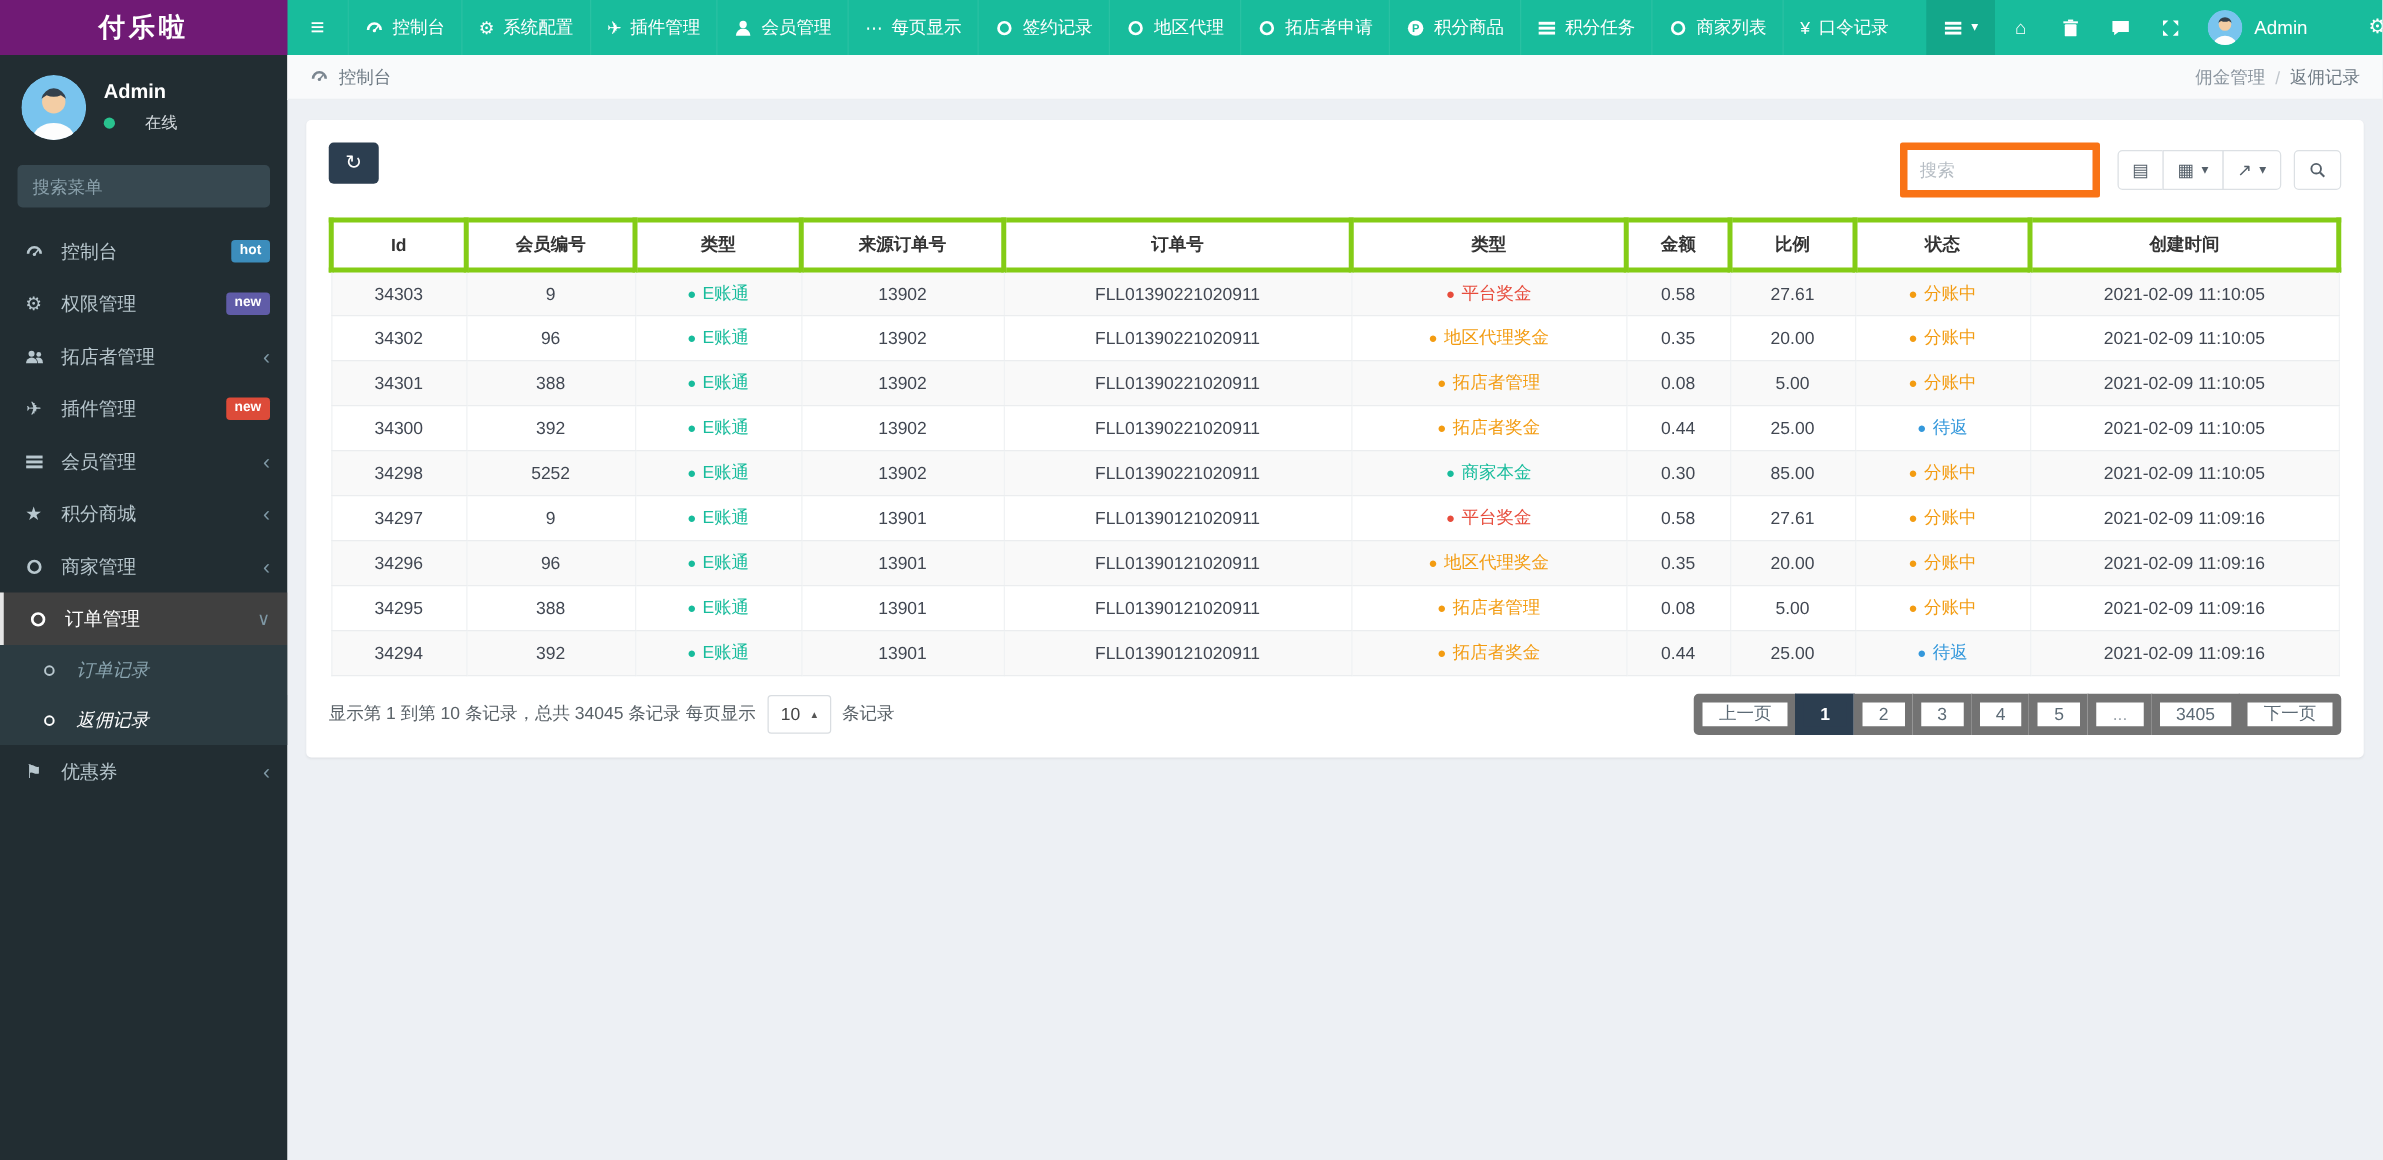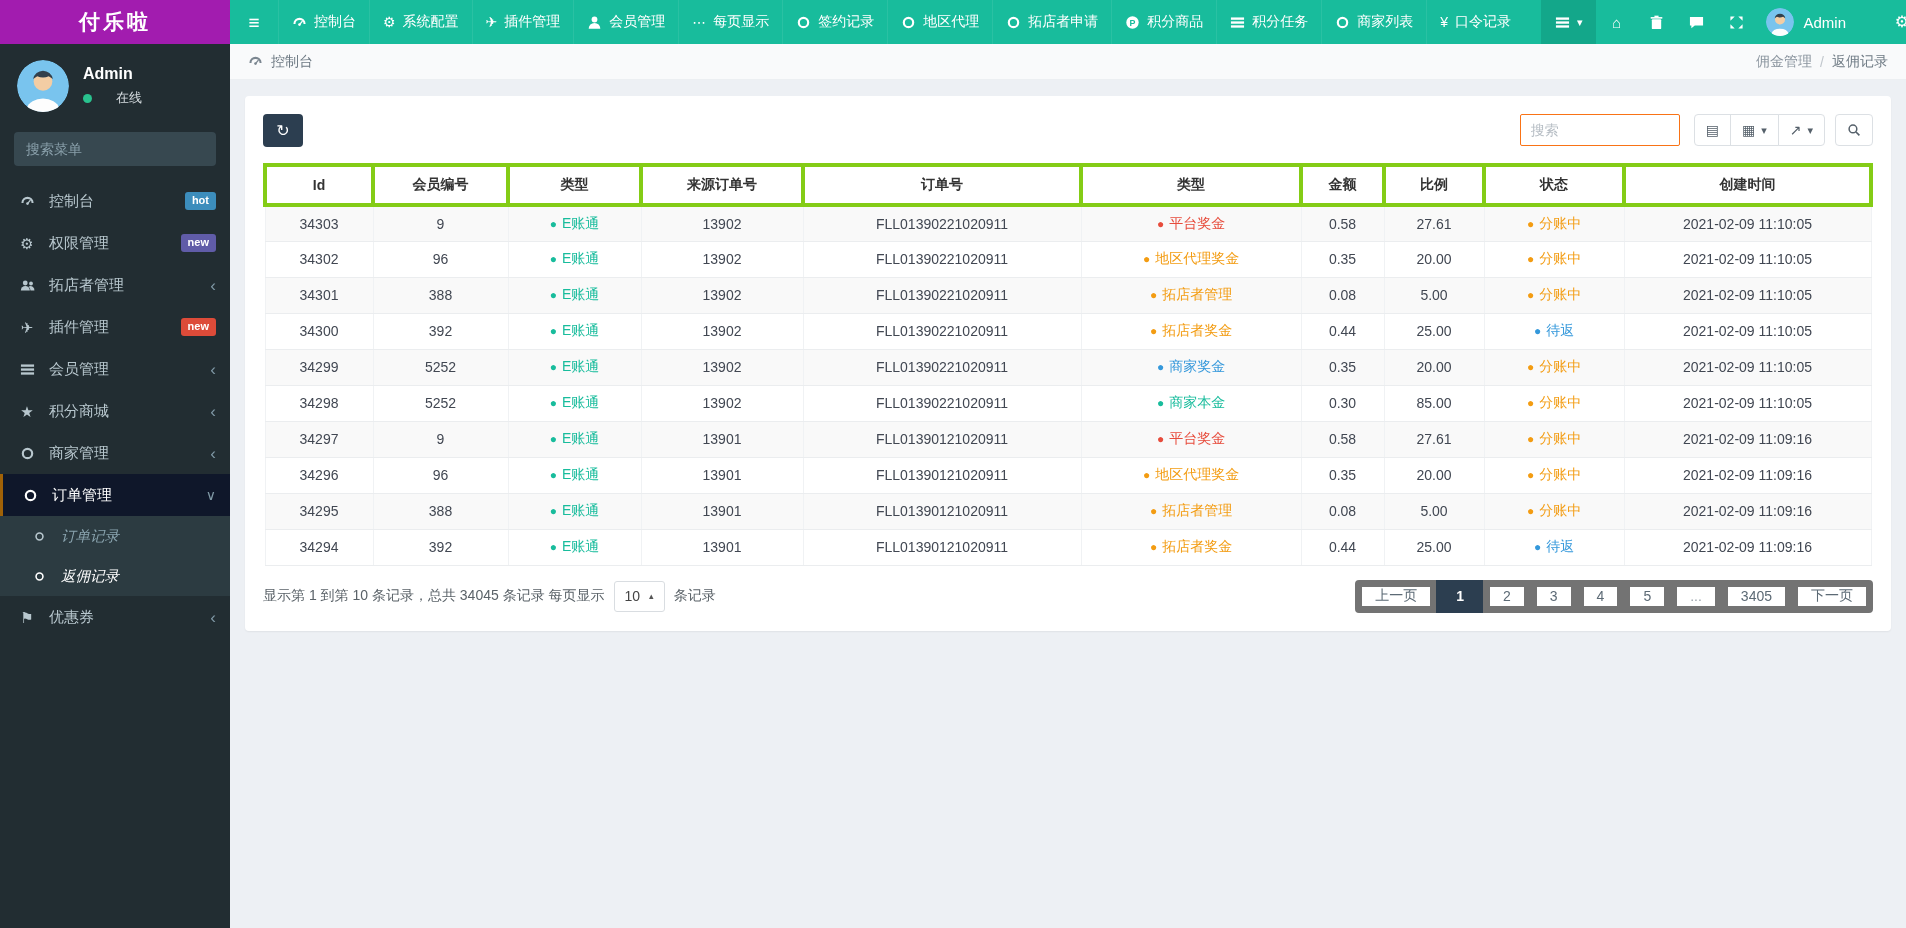--- a/index.html
+++ b/index.html
@@ -2,21 +2,21 @@
 <html><head>
 <meta charset="utf-8">
 <style>
   * { margin:0; padding:0; box-sizing:border-box; }
   html,body { width:1906px; height:928px; overflow:hidden; }
   body { font-family:"Liberation Sans","DejaVu Sans",sans-serif; background:#edf0f4; color:#333; }
   .app { position:relative; width:1906px; height:928px; }
 
   
   .topbar { position:absolute; top:0; left:0; width:1906px; height:44px; background:#18bc9c; display:flex; align-items:stretch; color:#fff; z-index:10; }
-  .brand { width:230px; background:#a21caf; display:flex; align-items:center; justify-content:center; font-size:21px; font-weight:bold; letter-spacing:3px; flex:0 0 auto; }
+  .brand { width:230px; background:#701a75; display:flex; align-items:center; justify-content:center; font-size:21px; font-weight:bold; letter-spacing:3px; flex:0 0 auto; }
   .hamburger { width:48px; display:flex; align-items:center; justify-content:center; font-size:19px; font-weight:bold; cursor:pointer; flex:0 0 auto; }
   .topnav-menu { display:flex; align-items:stretch; flex:0 1 auto; overflow:hidden; }
   .nav-item { display:flex; align-items:center; gap:7px; padding:0 13px; font-size:14px; white-space:nowrap; cursor:pointer; border-left:1px solid rgba(255,255,255,.08); }
   .topnav-right { margin-left:auto; display:flex; align-items:stretch; padding-right:50px; flex:0 0 auto; }
   .dd-toggle { background:#13a78a; display:flex; align-items:center; gap:7px; padding:0 14px; cursor:pointer; }
   .icon-btn { width:40px; display:flex; align-items:center; justify-content:center; cursor:pointer; font-size:15px; }
   .user-chip { display:flex; align-items:center; gap:9px; padding:0 10px; cursor:pointer; font-size:15px; }
   .avatar { width:28px; height:28px; border-radius:50%; overflow:hidden; display:block; }
   .avatar svg { width:100%; height:100%; display:block; }
   .gears-edge { position:absolute; right:-16px; top:0; height:44px; width:40px; display:flex; align-items:center; justify-content:center; font-size:16px; color:#fff; cursor:pointer; }
@@ -30,21 +30,21 @@
   .user-panel .avatar { width:52px; height:52px; }
   .user-name { color:#fff; font-weight:bold; font-size:16px; }
   .user-status { font-size:13px; margin-top:6px; display:flex; align-items:center; gap:24px; color:#d7dde1; }
   .status-dot { width:9px; height:9px; border-radius:50%; background:#29c28e; display:inline-block; }
   .side-search { margin:2px 14px 14px; display:flex; background:#374850; border-radius:4px; overflow:hidden; }
   .side-search input { flex:1; background:transparent; border:0; outline:none; color:#bccbd2; font-size:14px; padding:9px 12px; font-family:inherit; }
   .side-search input::placeholder { color:#8aa0ab; }
   .side-menu { list-style:none; }
   .side-item { display:flex; align-items:center; gap:12px; height:42px; padding:0 14px 0 17px; font-size:15px; cursor:pointer; position:relative; }
   .side-item .icon { width:20px; color:#b8c7ce; font-size:15px; }
-  .side-item.active { background:#0f172a; color:#fff; border-left:3px solid #a16207; }
+  .side-item.active { background:#404040; color:#fff; border-left:3px solid #e5e5e5; }
   .side-item.active .icon { color:#fff; }
   .side-label { flex:1; white-space:nowrap; }
   .badge { font-size:11px; font-weight:bold; color:#fff; padding:2px 7px; border-radius:3px; line-height:1.2; }
   .chevron { color:#7f98a5; font-size:17px; line-height:1; }
   .chevron.down { display:inline-block; font-size:14px; }
   .submenu { list-style:none; background:#2c3b41; }
   .submenu .side-item { height:40px; padding-left:29px; font-size:14.5px; color:#8aa4af; border-left:0;font-style:italic; }
   .submenu .side-item.active { background:#2c3b41; color:#fff; border-left:0; padding-left:29px; }
   .submenu .icon svg { width:11px; height:11px; }
 
@@ -54,21 +54,21 @@
   .bc-left { display:flex; align-items:center; gap:8px; cursor:pointer; }
   .bc-left .icon { color:#7b8690; }
   .bc-right { display:flex; align-items:center; gap:8px; color:#8a949e; }
   .bc-sep { color:#c0c6cc; }
   .bc-current { color:#6e7a84; }
 
   .card { margin:16px 15px 0; background:#fff; border-radius:4px; box-shadow:0 1px 2px rgba(0,0,0,.06); padding:18px; }
   .card-toolbar { display:flex; justify-content:space-between; align-items:flex-start; }
   .refresh-btn { width:40px; height:33px; background:#2c3e50; color:#fff; border:0; border-radius:4px; font-size:16px; display:flex; align-items:center; justify-content:center; cursor:pointer; }
   .toolbar-right { display:flex; align-items:center; }
-  .table-search { width:160px; height:32px; border:1px solid #f97316; border-radius:2px; padding:0 10px; font-size:14px; color:#444; outline:none; font-family:inherit; }
+  .table-search { width:160px; height:44px; border:6px solid #f97316; border-radius:2px; padding:0 10px; font-size:14px; color:#444; outline:none; font-family:inherit; }
   .table-search::placeholder { color:#b6bdc4; }
   .btn-group { display:flex; margin-left:14px; }
   .btn { height:32px; border:1px solid #dce0e4; background:#fff; color:#55606a; display:inline-flex; align-items:center; gap:6px; padding:0 11px; margin-left:-1px; cursor:pointer; font-size:14px; }
   .btn:first-child { border-radius:4px 0 0 4px; margin-left:0; }
   .btn:last-child { border-radius:0 4px 4px 0; }
   .btn.single { border-radius:4px; margin-left:10px; }
   .btn .icon svg { width:14px; height:14px; }
 
   table.data { width:100%; border-collapse:collapse; margin-top:16px; table-layout:fixed; }
   table.data th { font-weight:bold; font-size:14px; color:#333; height:40px; border:4px solid #84cc16; text-align:center; background:#fff; }
@@ -499,32 +499,20 @@
               <td><span class="cdot" style="color: rgb(24, 188, 156);">●</span><span style="color: rgb(24, 188, 156);">E账通</span></td>
               <td>13902</td>
               <td>FLL01390221020911</td>
               <td><span class="cdot" style="color: rgb(243, 156, 18);">●</span><span style="color: rgb(243, 156, 18);">拓店者奖金</span></td>
               <td>0.44</td>
               <td>25.00</td>
               <td><span class="cdot" style="color: rgb(52, 152, 219);">●</span><span style="color: rgb(52, 152, 219);">待返</span></td>
               <td>2021-02-09 11:10:05</td>
             </tr>
             <tr>
-              <td>34299</td>
-              <td>5252</td>
-              <td><span class="cdot" style="color: rgb(24, 188, 156);">●</span><span style="color: rgb(24, 188, 156);">E账通</span></td>
-              <td>13902</td>
-              <td>FLL01390221020911</td>
-              <td><span class="cdot" style="color: rgb(52, 152, 219);">●</span><span style="color: rgb(52, 152, 219);">商家奖金</span></td>
-              <td>0.35</td>
-              <td>20.00</td>
-              <td><span class="cdot" style="color: rgb(243, 156, 18);">●</span><span style="color: rgb(243, 156, 18);">分账中</span></td>
-              <td>2021-02-09 11:10:05</td>
-            </tr>
-            <tr>
               <td>34298</td>
               <td>5252</td>
               <td><span class="cdot" style="color: rgb(24, 188, 156);">●</span><span style="color: rgb(24, 188, 156);">E账通</span></td>
               <td>13902</td>
               <td>FLL01390221020911</td>
               <td><span class="cdot" style="color: rgb(24, 188, 156);">●</span><span style="color: rgb(24, 188, 156);">商家本金</span></td>
               <td>0.30</td>
               <td>85.00</td>
               <td><span class="cdot" style="color: rgb(243, 156, 18);">●</span><span style="color: rgb(243, 156, 18);">分账中</span></td>
               <td>2021-02-09 11:10:05</td>

